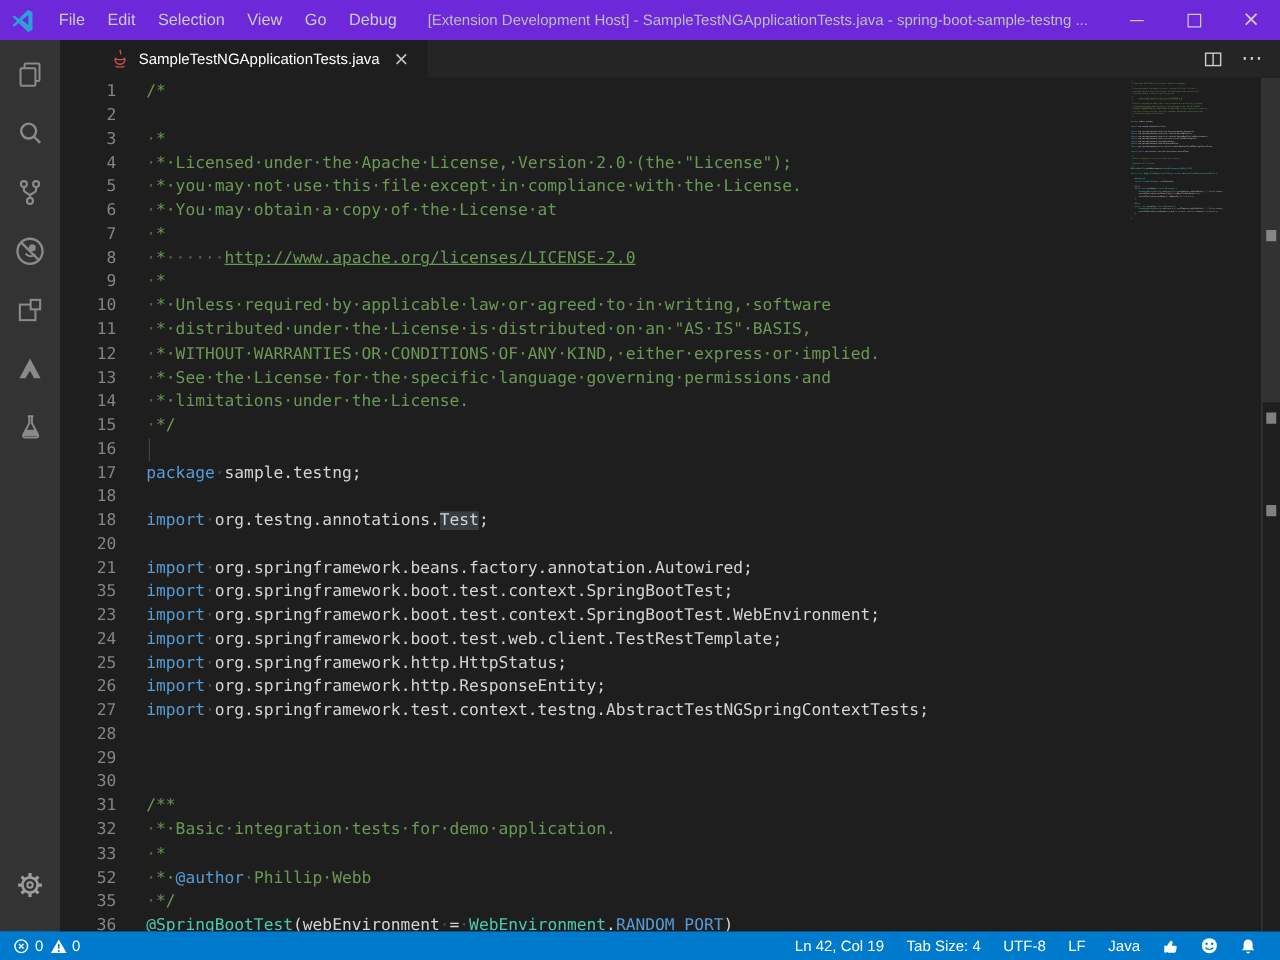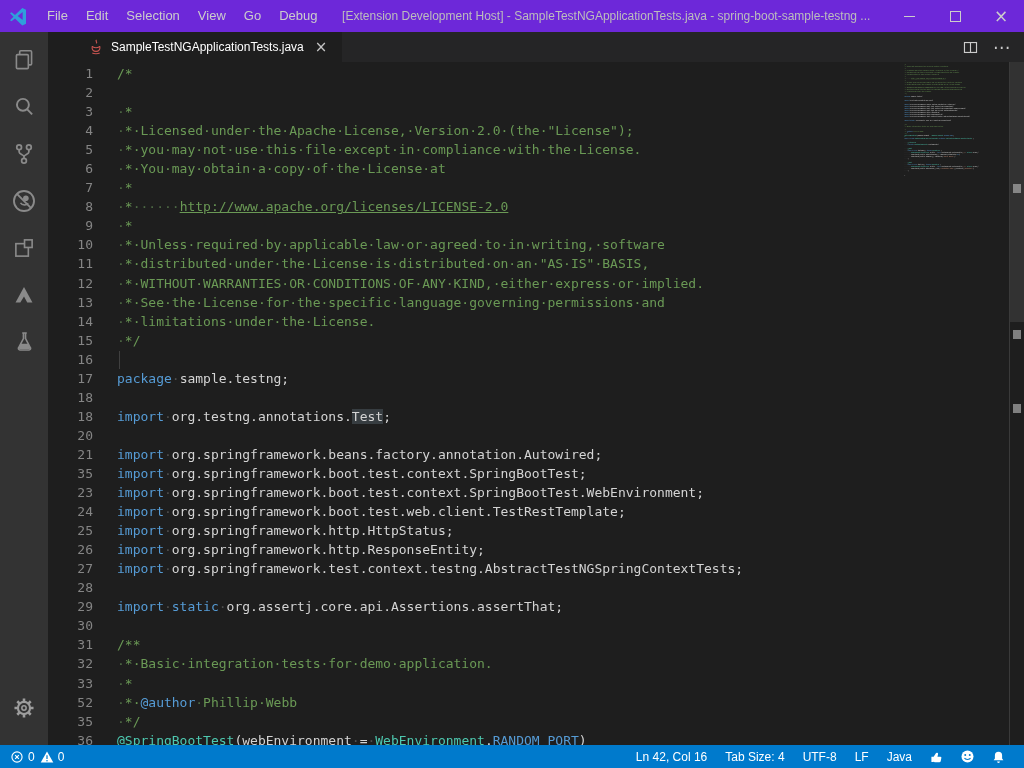--- a/index.html
+++ b/index.html
@@ -189,21 +189,21 @@
             <div class="crow"><div class="ln">18</div><div class="ctext"><span style="color: rgb(86, 156, 214);">import</span><span style="color: rgb(79, 79, 79);">·</span><span style="color: rgb(212, 212, 212);">org.testng.annotations.</span><span class="tok-hl" style="color: rgb(212, 212, 212);">Test</span><span style="color: rgb(212, 212, 212);">;</span></div></div>
             <div class="crow"><div class="ln">20</div><div class="ctext"></div></div>
             <div class="crow"><div class="ln">21</div><div class="ctext"><span style="color: rgb(86, 156, 214);">import</span><span style="color: rgb(79, 79, 79);">·</span><span style="color: rgb(212, 212, 212);">org.springframework.beans.factory.annotation.Autowired;</span></div></div>
             <div class="crow"><div class="ln">35</div><div class="ctext"><span style="color: rgb(86, 156, 214);">import</span><span style="color: rgb(79, 79, 79);">·</span><span style="color: rgb(212, 212, 212);">org.springframework.boot.test.context.SpringBootTest;</span></div></div>
             <div class="crow"><div class="ln">23</div><div class="ctext"><span style="color: rgb(86, 156, 214);">import</span><span style="color: rgb(79, 79, 79);">·</span><span style="color: rgb(212, 212, 212);">org.springframework.boot.test.context.SpringBootTest.WebEnvironment;</span></div></div>
             <div class="crow"><div class="ln">24</div><div class="ctext"><span style="color: rgb(86, 156, 214);">import</span><span style="color: rgb(79, 79, 79);">·</span><span style="color: rgb(212, 212, 212);">org.springframework.boot.test.web.client.TestRestTemplate;</span></div></div>
             <div class="crow"><div class="ln">25</div><div class="ctext"><span style="color: rgb(86, 156, 214);">import</span><span style="color: rgb(79, 79, 79);">·</span><span style="color: rgb(212, 212, 212);">org.springframework.http.HttpStatus;</span></div></div>
             <div class="crow"><div class="ln">26</div><div class="ctext"><span style="color: rgb(86, 156, 214);">import</span><span style="color: rgb(79, 79, 79);">·</span><span style="color: rgb(212, 212, 212);">org.springframework.http.ResponseEntity;</span></div></div>
             <div class="crow"><div class="ln">27</div><div class="ctext"><span style="color: rgb(86, 156, 214);">import</span><span style="color: rgb(79, 79, 79);">·</span><span style="color: rgb(212, 212, 212);">org.springframework.test.context.testng.AbstractTestNGSpringContextTests;</span></div></div>
             <div class="crow"><div class="ln">28</div><div class="ctext"></div></div>
-            <div class="crow"><div class="ln">29</div><div class="ctext"><span style="color: rgb(86, 156, 214);">import</span><span style="color: rgb(79, 79, 79);">·</span><span style="color: rgb(86, 156, 214);">static</span><span style="color: rgb(79, 79, 79);">·</span><span style="color: rgb(212, 212, 212);">org.assertj.core.api.Assertions.assertThat;</span></div></div>
+            <div class="crow"><div class="ln">29</div></div>
             <div class="crow"><div class="ln">30</div><div class="ctext"></div></div>
             <div class="crow"><div class="ln">31</div><div class="ctext"><span style="color: rgb(106, 153, 85);">/**</span></div></div>
             <div class="crow"><div class="ln">32</div><div class="ctext"><span style="color: rgb(78, 106, 69);">·</span><span style="color: rgb(106, 153, 85);">*·Basic·integration·tests·for·demo·application.</span></div></div>
             <div class="crow"><div class="ln">33</div><div class="ctext"><span style="color: rgb(78, 106, 69);">·</span><span style="color: rgb(106, 153, 85);">*</span></div></div>
             <div class="crow"><div class="ln">52</div><div class="ctext"><span style="color: rgb(78, 106, 69);">·</span><span style="color: rgb(106, 153, 85);">*·</span><span style="color: rgb(86, 156, 214);">@author</span><span style="color: rgb(78, 106, 69);">·</span><span style="color: rgb(106, 153, 85);">Phillip·Webb</span></div></div>
             <div class="crow"><div class="ln">35</div><div class="ctext"><span style="color: rgb(78, 106, 69);">·</span><span style="color: rgb(106, 153, 85);">*/</span></div></div>
             <div class="crow"><div class="ln">36</div><div class="ctext"><span style="color: rgb(78, 201, 176);">@SpringBootTest</span><span style="color: rgb(212, 212, 212);">(webEnvironment</span><span style="color: rgb(79, 79, 79);">·</span><span style="color: rgb(212, 212, 212);">=</span><span style="color: rgb(79, 79, 79);">·</span><span style="color: rgb(78, 201, 176);">WebEnvironment</span><span style="color: rgb(212, 212, 212);">.</span><span style="color: rgb(86, 156, 214);">RANDOM_PORT</span><span style="color: rgb(212, 212, 212);">)</span></div></div>
           </div>
         <div class="minimap" id="minimap">
           <div class="minimap-inner" id="minimap-inner">
@@ -288,21 +288,21 @@
         <svg width="14" height="14" viewBox="0 0 16 16">
           <path d="M8 1.8 15.2 14.2H.8Z" fill="#ffffff"></path>
           <path d="M8 6v4.2" stroke="#007ACC" stroke-width="1.4"></path>
           <circle cx="8" cy="12.3" r="0.9" fill="#007ACC"></circle>
         </svg>
         <span>0</span>
       </div>
     </div>
     <div class="sbright">
       <div id="sbitems" style="display:flex;align-items:center;">
-          <span class="sbitem">Ln 42, Col 16</span>
+          <span class="sbitem">Ln 42, Col 19</span>
           <span class="sbitem">Tab Size: 4</span>
           <span class="sbitem">UTF-8</span>
           <span class="sbitem">LF</span>
           <span class="sbitem">Java</span>
         </div>
       <span class="sbicon">
         <svg width="15" height="15" viewBox="0 0 20 20">
           <path d="M3.2 10.2h3v7.2h-3z M6.2 16.5l1.3 1h6.6c.8 0 1.5-.6 1.6-1.4l.8-4.3a1.4 1.4 0 0 0-1.4-1.6h-3.8l.8-3.4a1.6 1.6 0 0 0-2.9-1.2L6.2 10.2z" fill="#ffffff"></path>
         </svg>
       </span>

